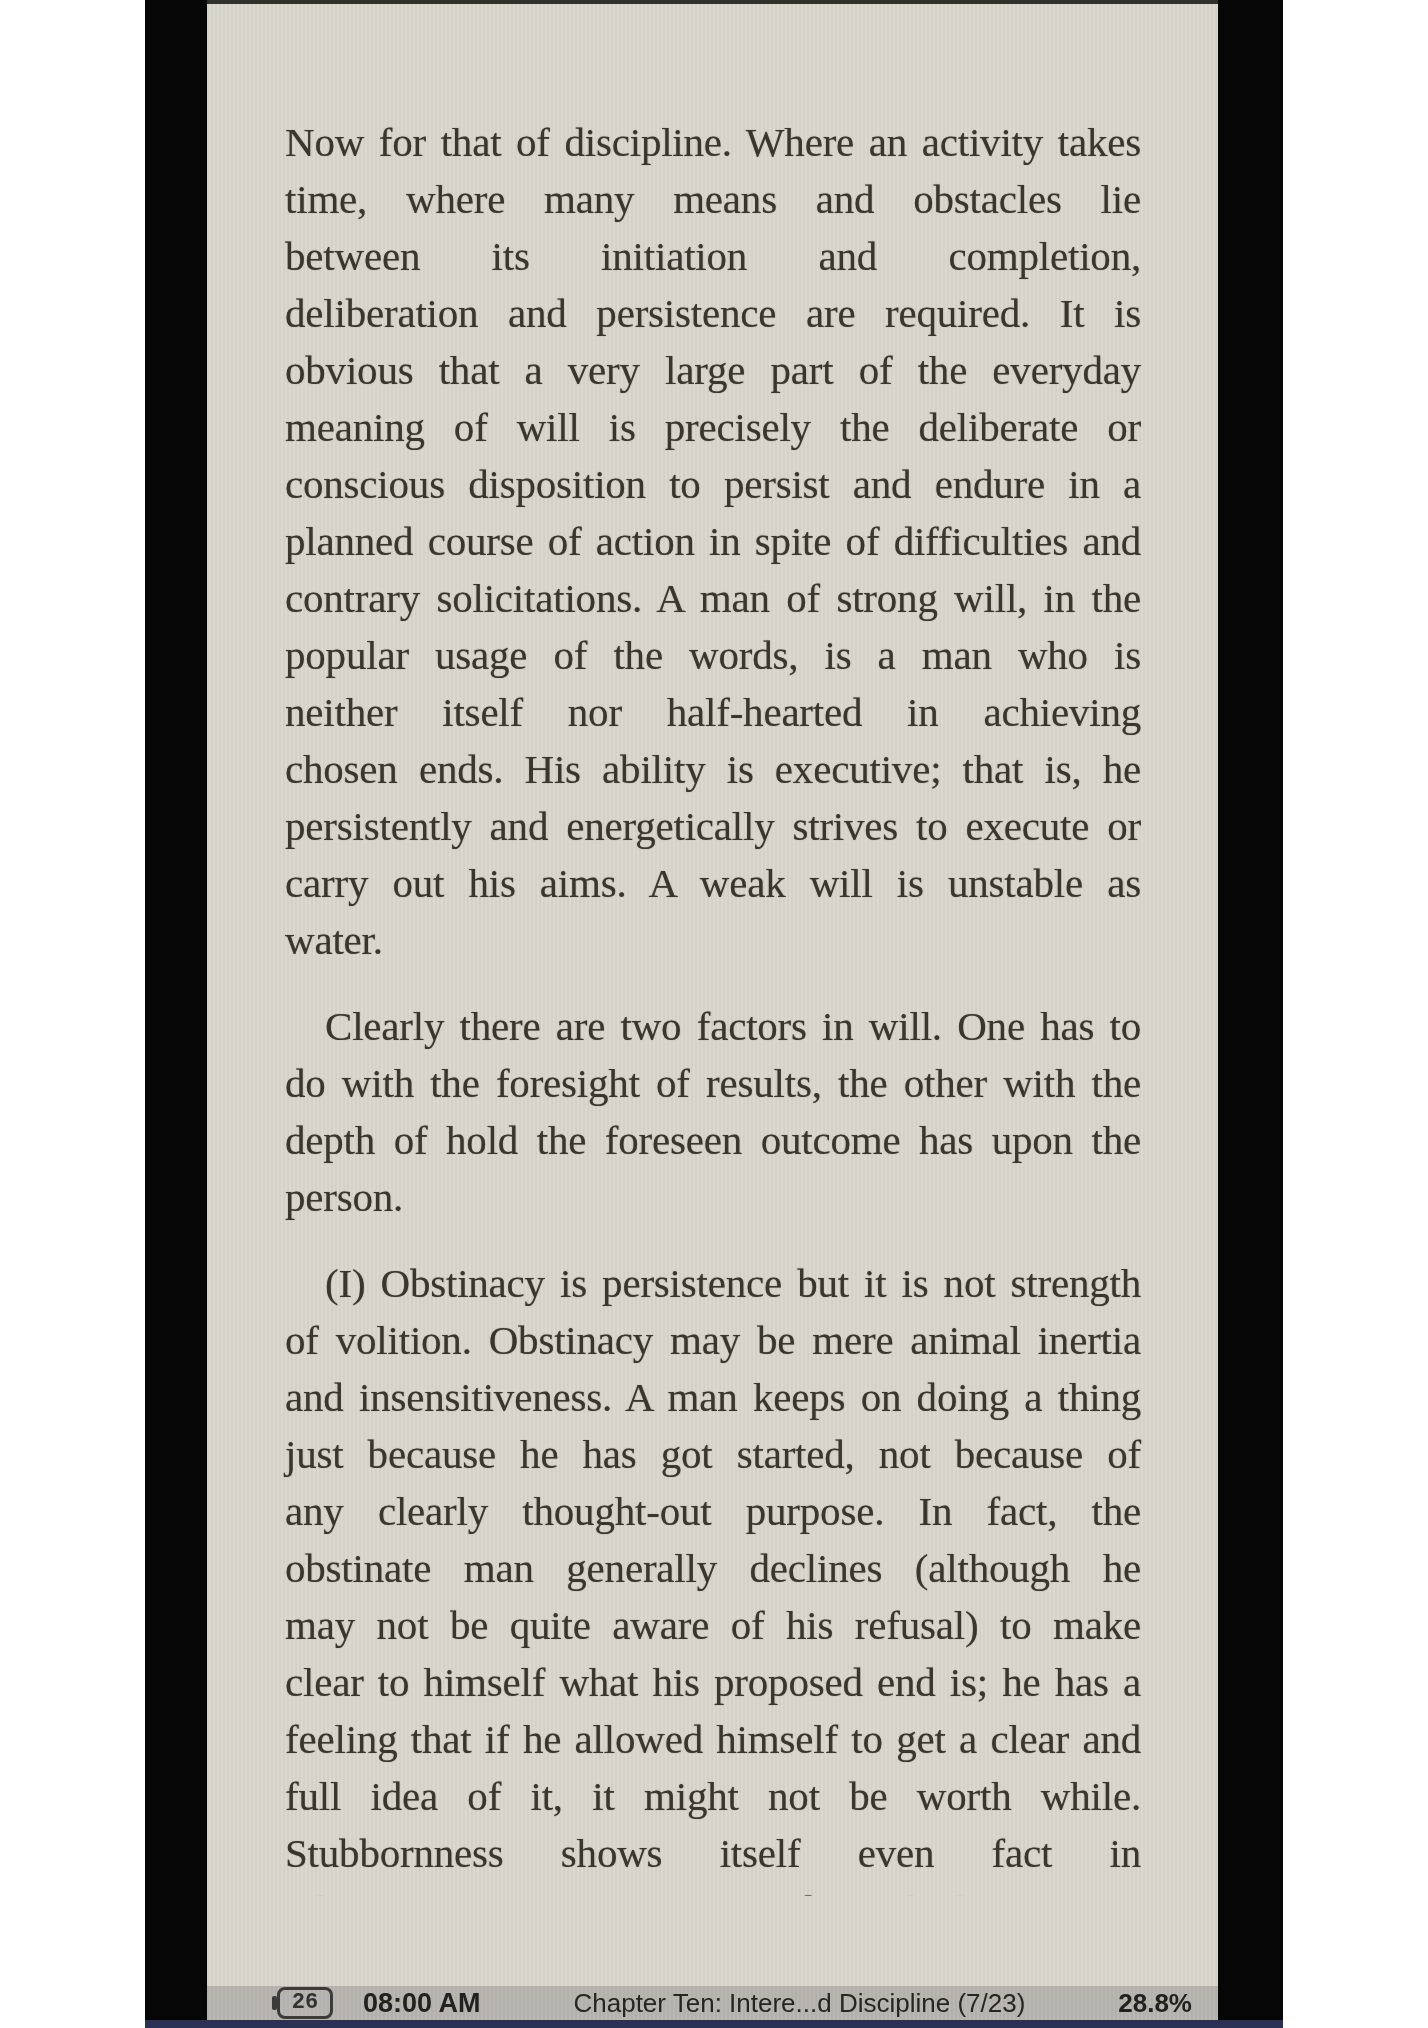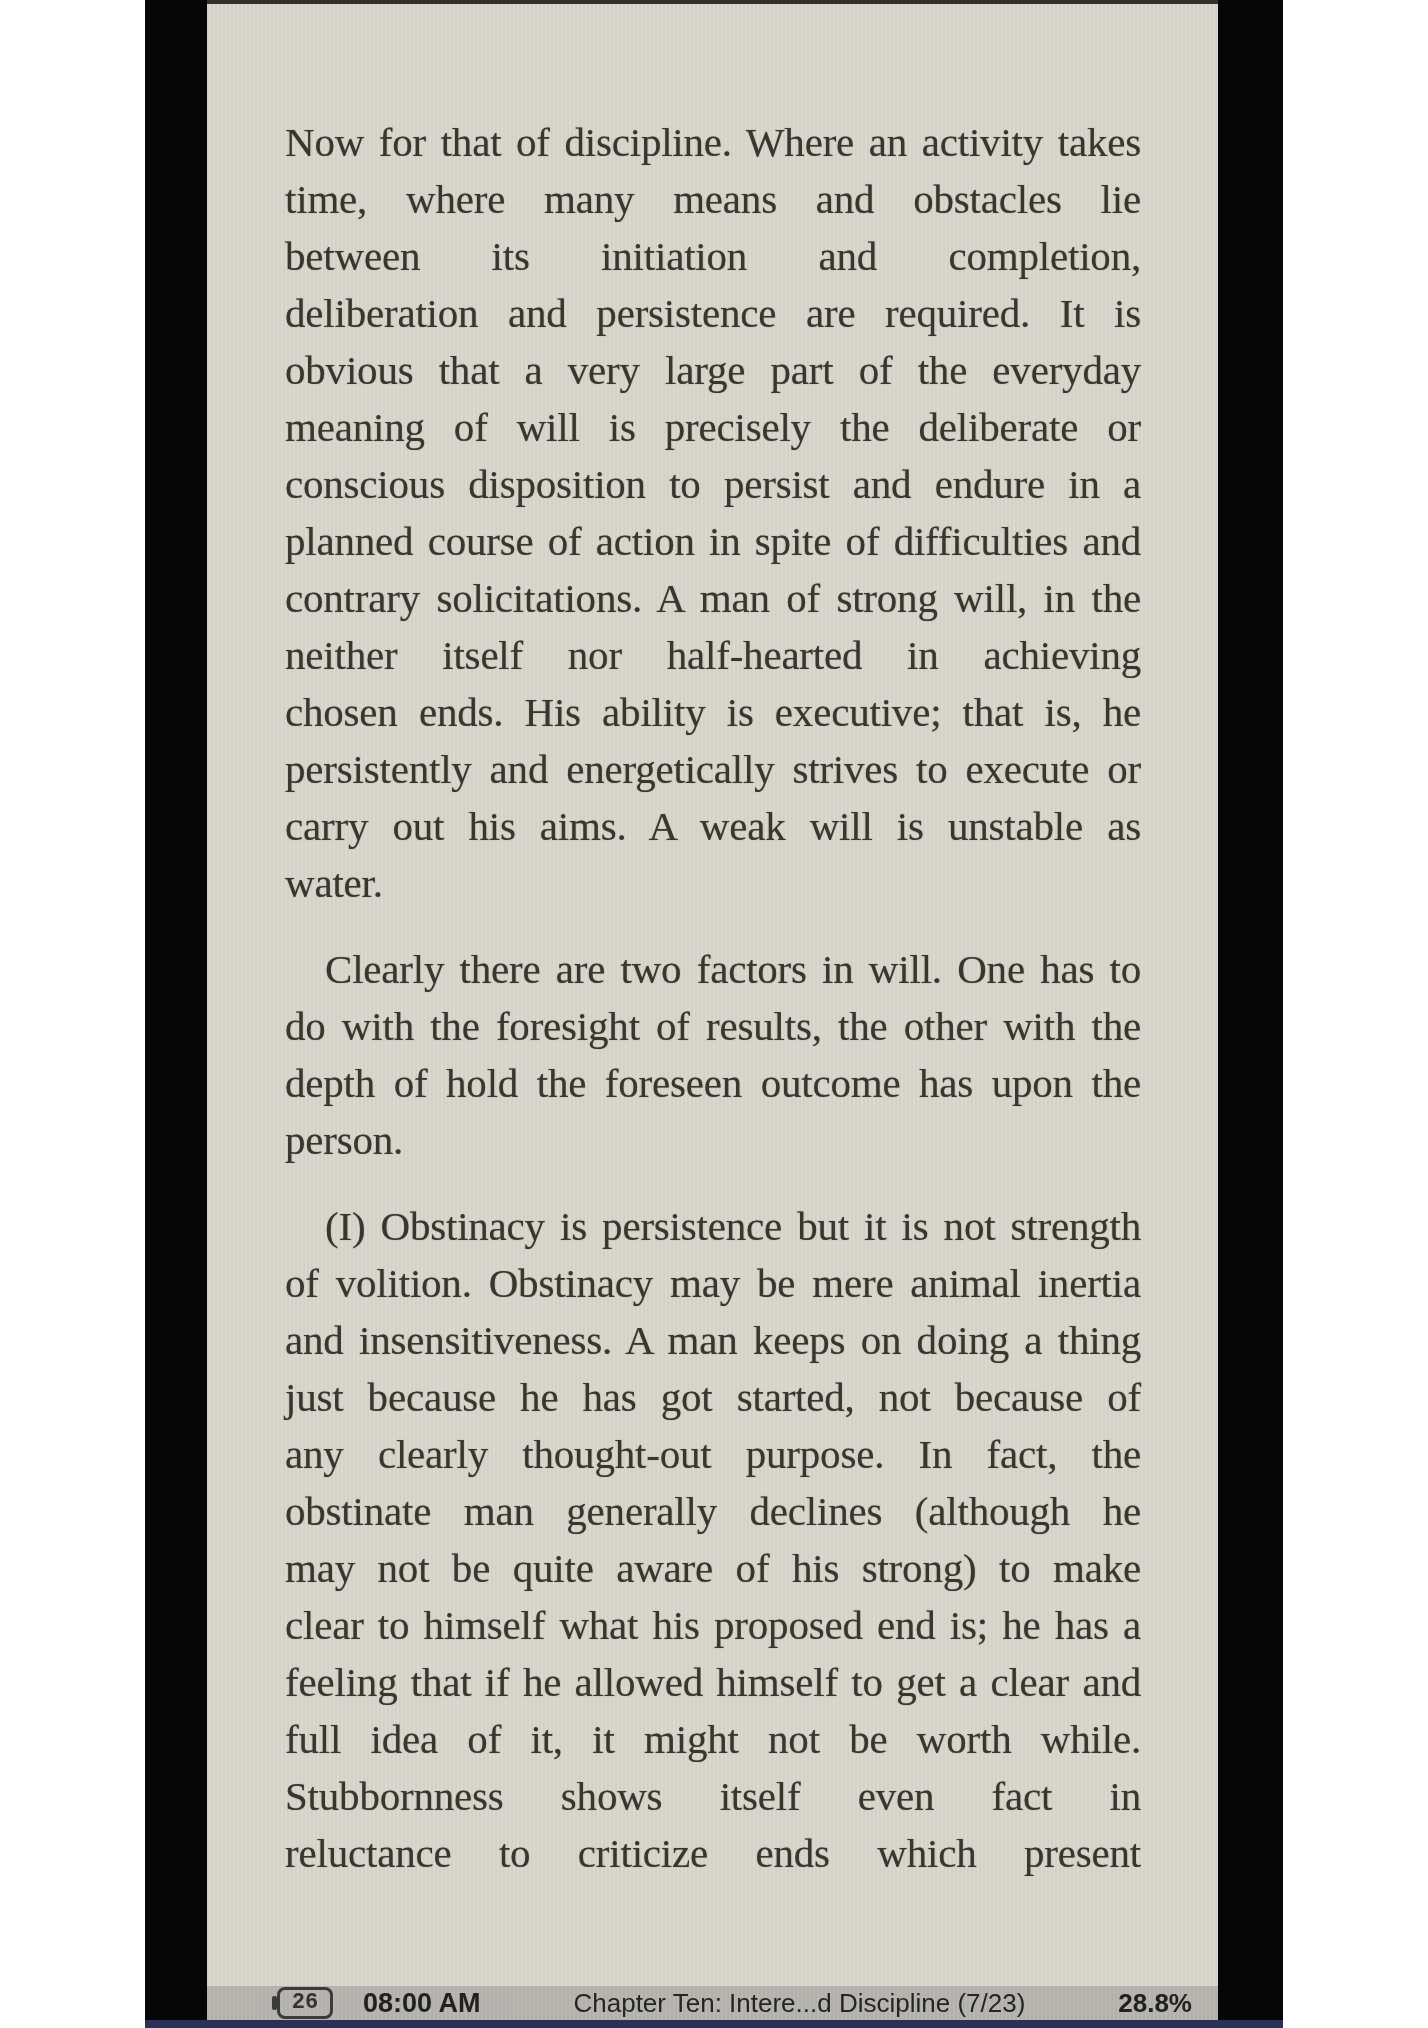--- a/index.html
+++ b/index.html
@@ -98,40 +98,41 @@
         <div class="para">
           <div class="line">Now for that of discipline. Where an activity takes</div>
           <div class="line">time, where many means and obstacles lie</div>
           <div class="line">between its initiation and completion,</div>
           <div class="line">deliberation and persistence are required. It is</div>
           <div class="line">obvious that a very large part of the everyday</div>
           <div class="line">meaning of will is precisely the deliberate or</div>
           <div class="line">conscious disposition to persist and endure in a</div>
           <div class="line">planned course of action in spite of difficulties and</div>
           <div class="line">contrary solicitations. A man of strong will, in the</div>
+          <div class="line">popular usage of the words, is a man who is</div>
           <div class="line">neither itself nor half-hearted in achieving</div>
           <div class="line">chosen ends. His ability is executive; that is, he</div>
           <div class="line">persistently and energetically strives to execute or</div>
           <div class="line">carry out his aims. A weak will is unstable as</div>
           <div class="line line-end">water.</div>
         </div>
         <div class="para">
           <div class="line line-indent">Clearly there are two factors in will. One has to</div>
           <div class="line">do with the foresight of results, the other with the</div>
           <div class="line">depth of hold the foreseen outcome has upon the</div>
           <div class="line line-end">person.</div>
         </div>
         <div class="para">
           <div class="line line-indent">(I) Obstinacy is persistence but it is not strength</div>
           <div class="line">of volition. Obstinacy may be mere animal inertia</div>
           <div class="line">and insensitiveness. A man keeps on doing a thing</div>
           <div class="line">just because he has got started, not because of</div>
           <div class="line">any clearly thought-out purpose. In fact, the</div>
           <div class="line">obstinate man generally declines (although he</div>
-          <div class="line">may not be quite aware of his strong) to make</div>
+          <div class="line">may not be quite aware of his refusal) to make</div>
           <div class="line">clear to himself what his proposed end is; he has a</div>
           <div class="line">feeling that if he allowed himself to get a clear and</div>
           <div class="line">full idea of it, it might not be worth while.</div>
           <div class="line">Stubbornness shows itself even fact in</div>
           <div class="line">reluctance to criticize ends which present</div>
         </div>
       </div>
   </div>
 
   <div class="status-bar">

